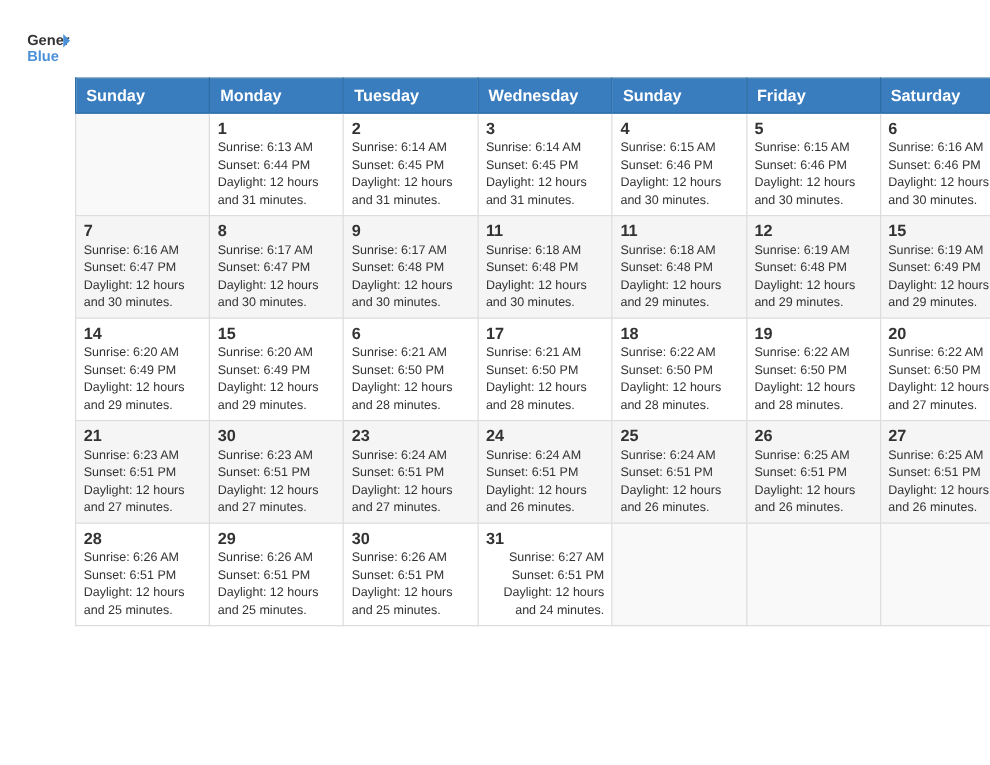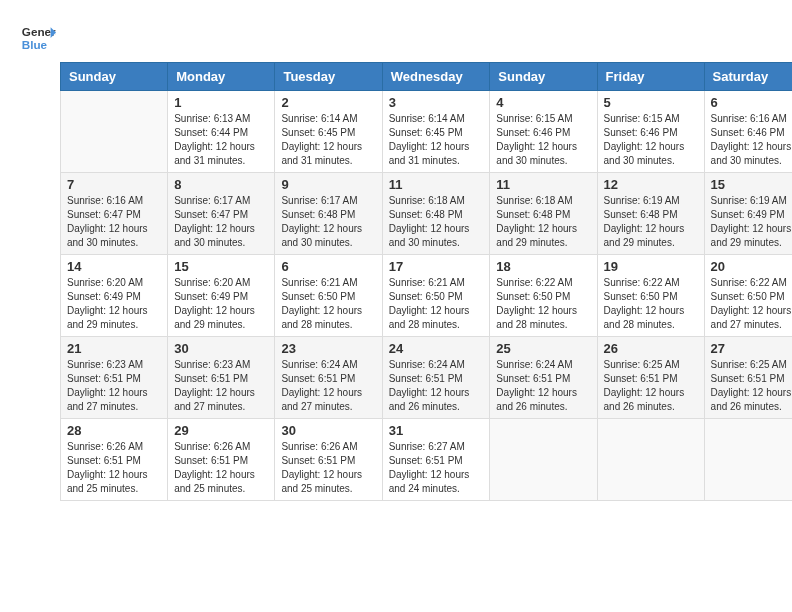--- a/index.html
+++ b/index.html
@@ -324,21 +324,21 @@
         </td>
         <td>
           <div class="day-number">30</div>
           <div class="day-info" style="white-space: pre-line;">Sunrise: 6:26 AM
 Sunset: 6:51 PM
 Daylight: 12 hours
 and 25 minutes.</div>
         </td>
         <td>
           <div class="day-number">31</div>
-          <div class="day-info" style="white-space: pre-line;">Sunrise: 6:27 AM
+          <div class="day-info" style="white-space: pre-line; text-align: right;">Sunrise: 6:27 AM
 Sunset: 6:51 PM
 Daylight: 12 hours
 and 24 minutes.</div>
         </td>
         <td class="empty-cell"></td>
         <td class="empty-cell"></td>
         <td class="empty-cell"></td>
       </tr>
     </tbody>
 </table>

